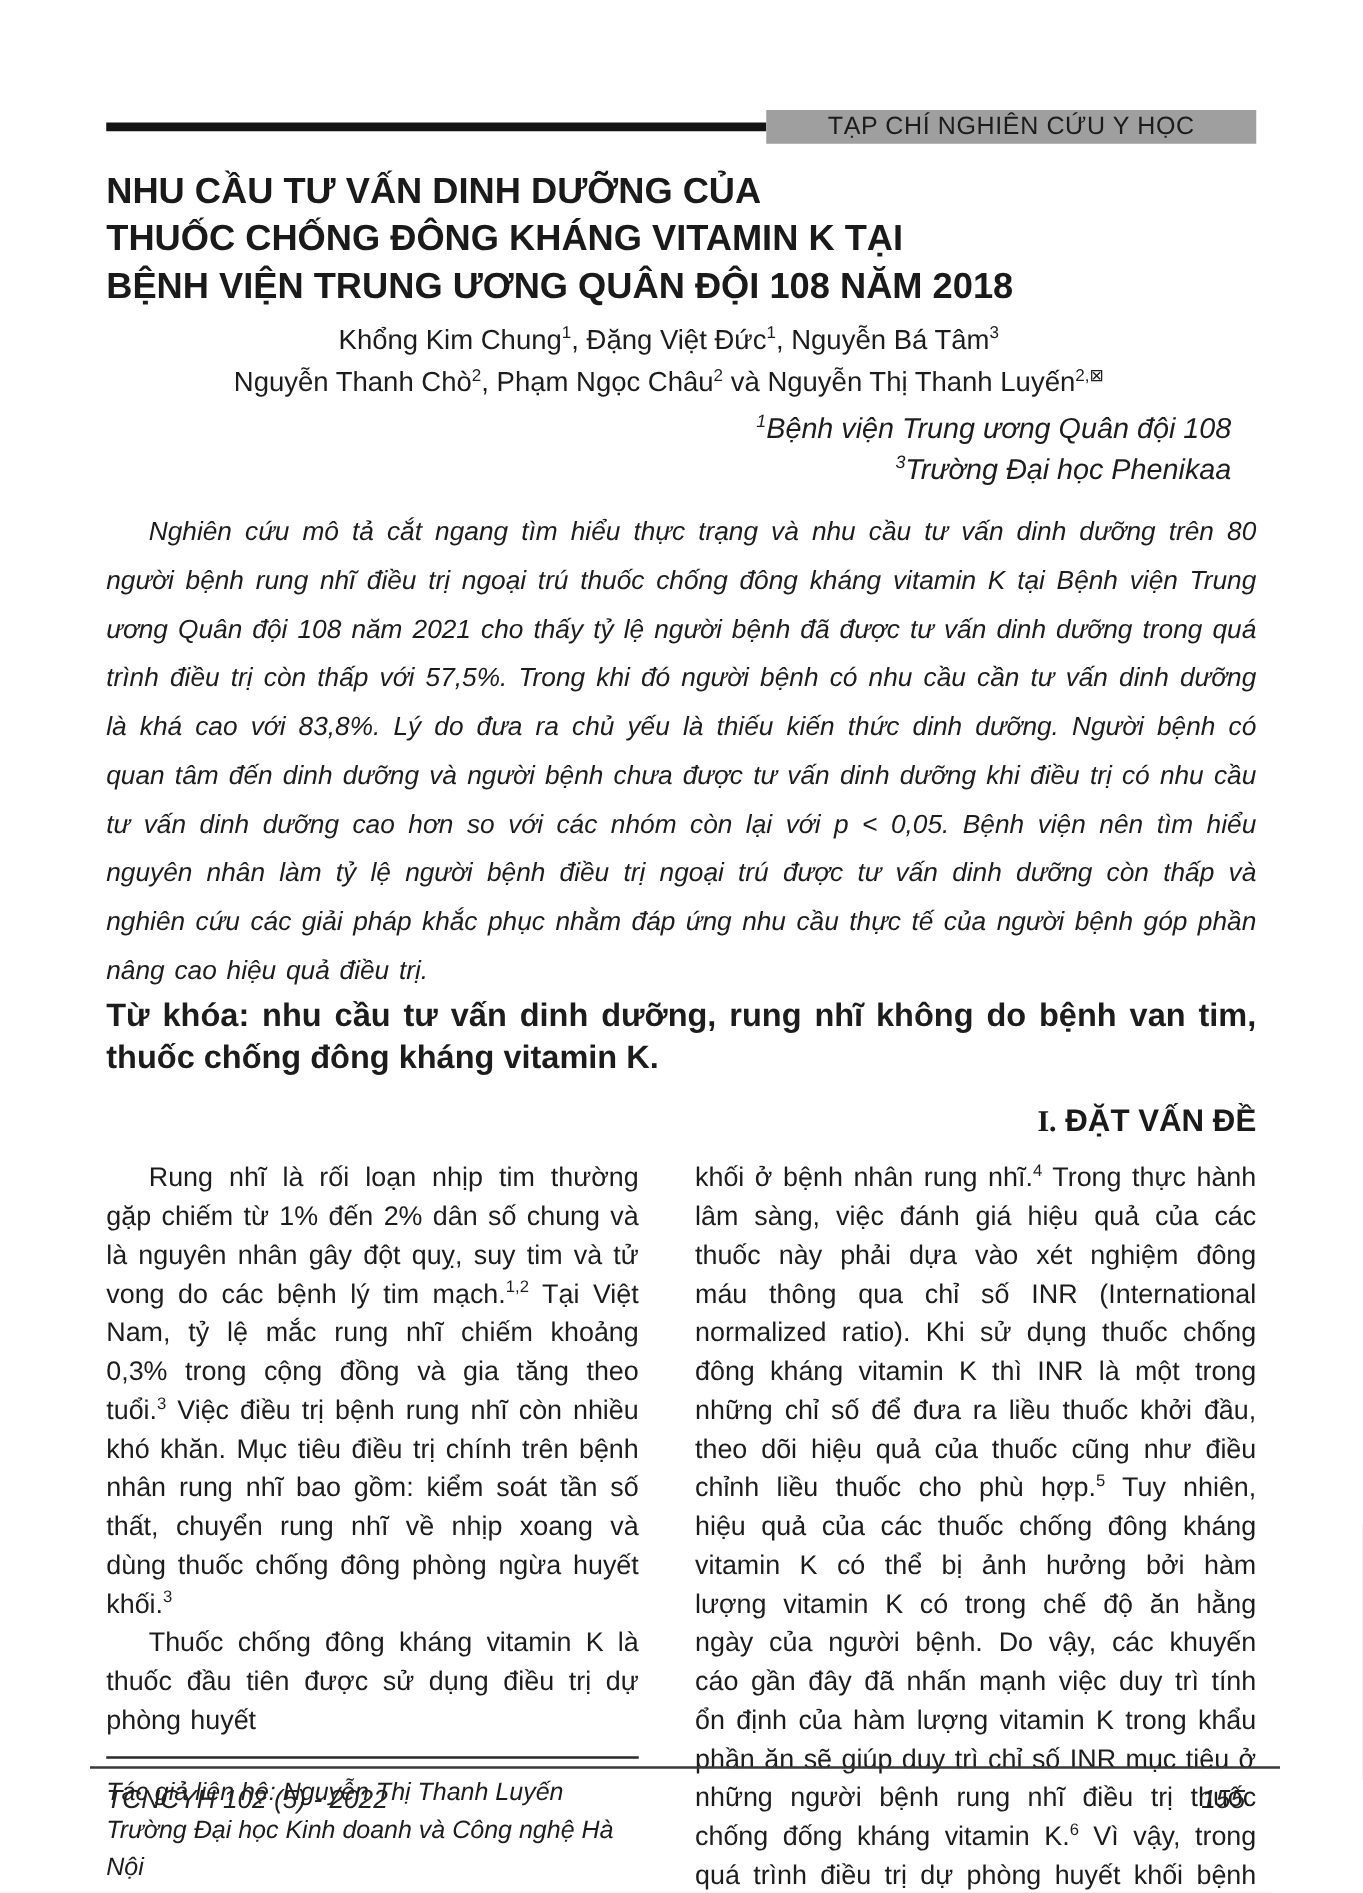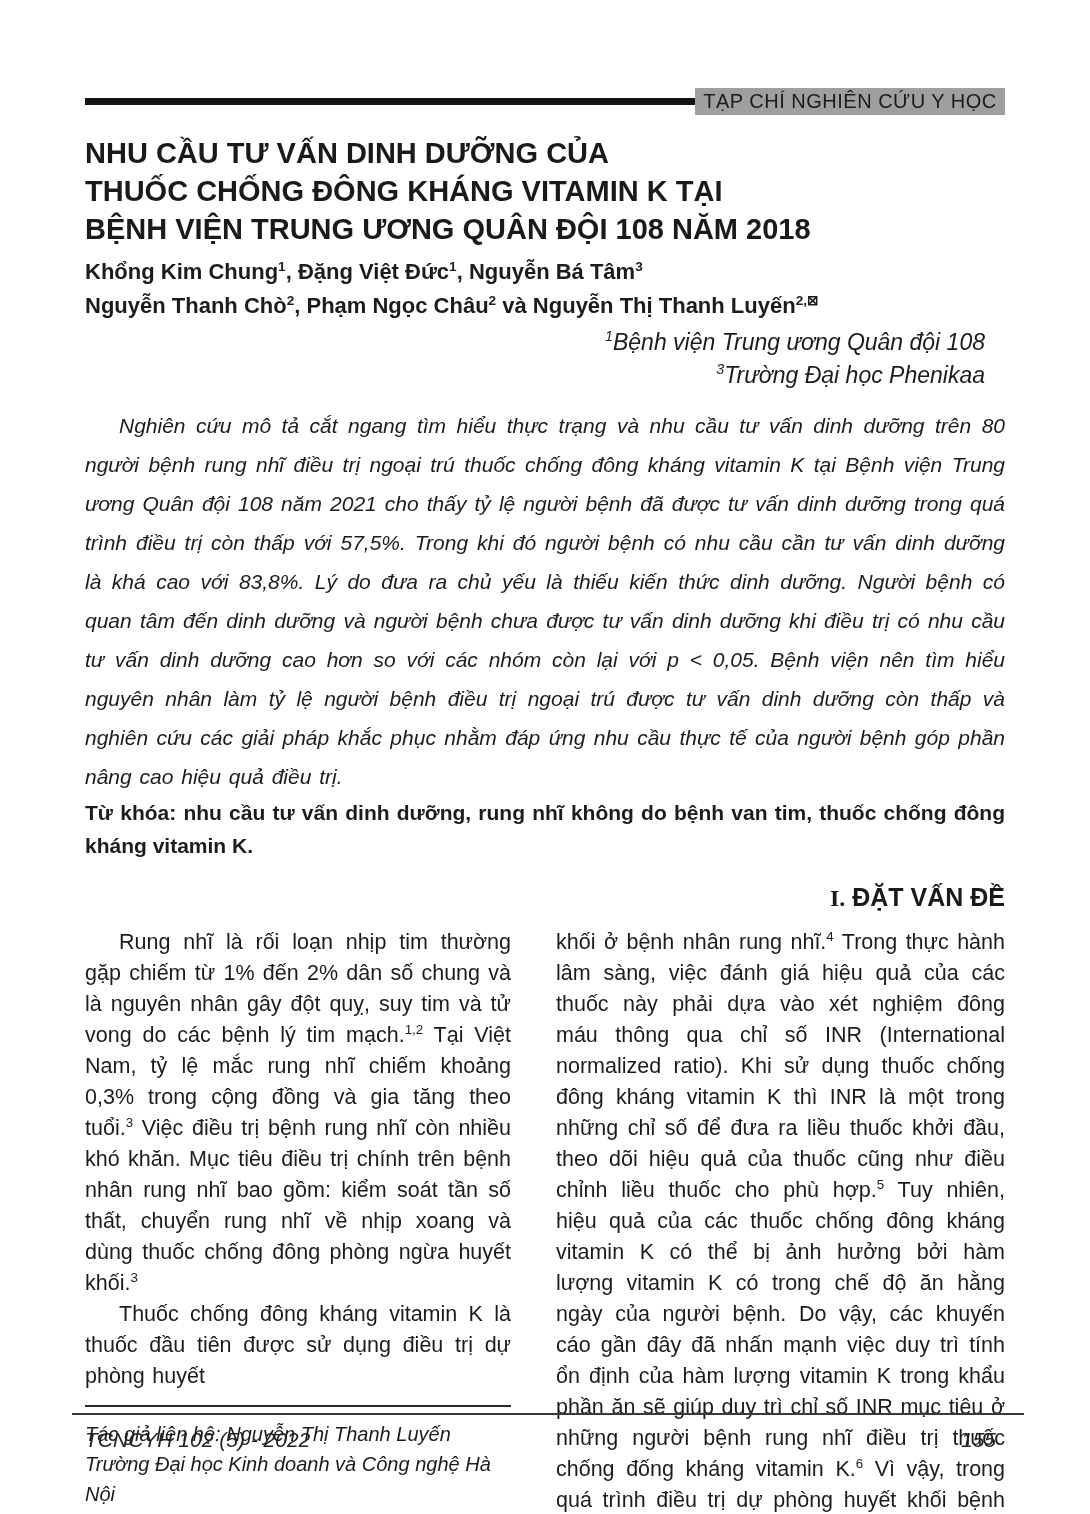--- a/index.html
+++ b/index.html
@@ -11,52 +11,52 @@
     background:#ffffff;
     color:#1c1c1c;
     font-family:"Liberation Sans", sans-serif;
     padding:88px 85px 0 85px;
     overflow:hidden;
   }
   
   .masthead { display:flex; align-items:center; }
   .masthead-rule { flex:1; height:7px; background:#141414; }
   .journal-box {
-    width:310px; background:#9f9f9f; color:#1b1b1b;
+    width:392px; background:#9f9f9f; color:#1b1b1b;
     text-align:center; font-size:20px; line-height:27px;
     letter-spacing:0.5px;
   }
   
   .title {
     margin-top:19px; text-align:left;
     font-size:29px; line-height:38px; font-weight:bold; color:#1a1a1a;
   }
   .title-line { display:block; }
   
   sup { font-size:0.62em; line-height:0; }
   .authors {
     margin-top:7px; padding-right:20px;
-    text-align:left; font-weight:bold;
+    text-align:center; font-weight:normal;
     font-size:22px; line-height:34px;
   }
   .affiliations {
     margin-top:3px; padding-right:20px;
     text-align:right; font-style:italic;
     font-size:23px; line-height:33px;
   }
   
   .abstract {
     margin-top:14px;
     font-style:italic; font-size:21px; line-height:39px;
     text-align:justify; text-indent:34px;
     word-spacing:2px;
   }
   .keywords {
     margin-top:0;
-    font-weight:bold; font-size:21px; line-height:33px;
+    font-weight:bold; font-size:26px; line-height:33px;
     text-align:justify;
   }
   
   .section-heading { margin-top:21px; font-size:25px; font-weight:bold; color:#1a1a1a;text-align:right; }
   .section-numeral { font-family:"Liberation Serif", serif; font-size:24px; }
   
   .columns { display:flex; gap:45px; margin-top:15px; }
   .col-left { width:426px; flex:0 0 426px; }
   .col-right { flex:1; }
   .body-para {

